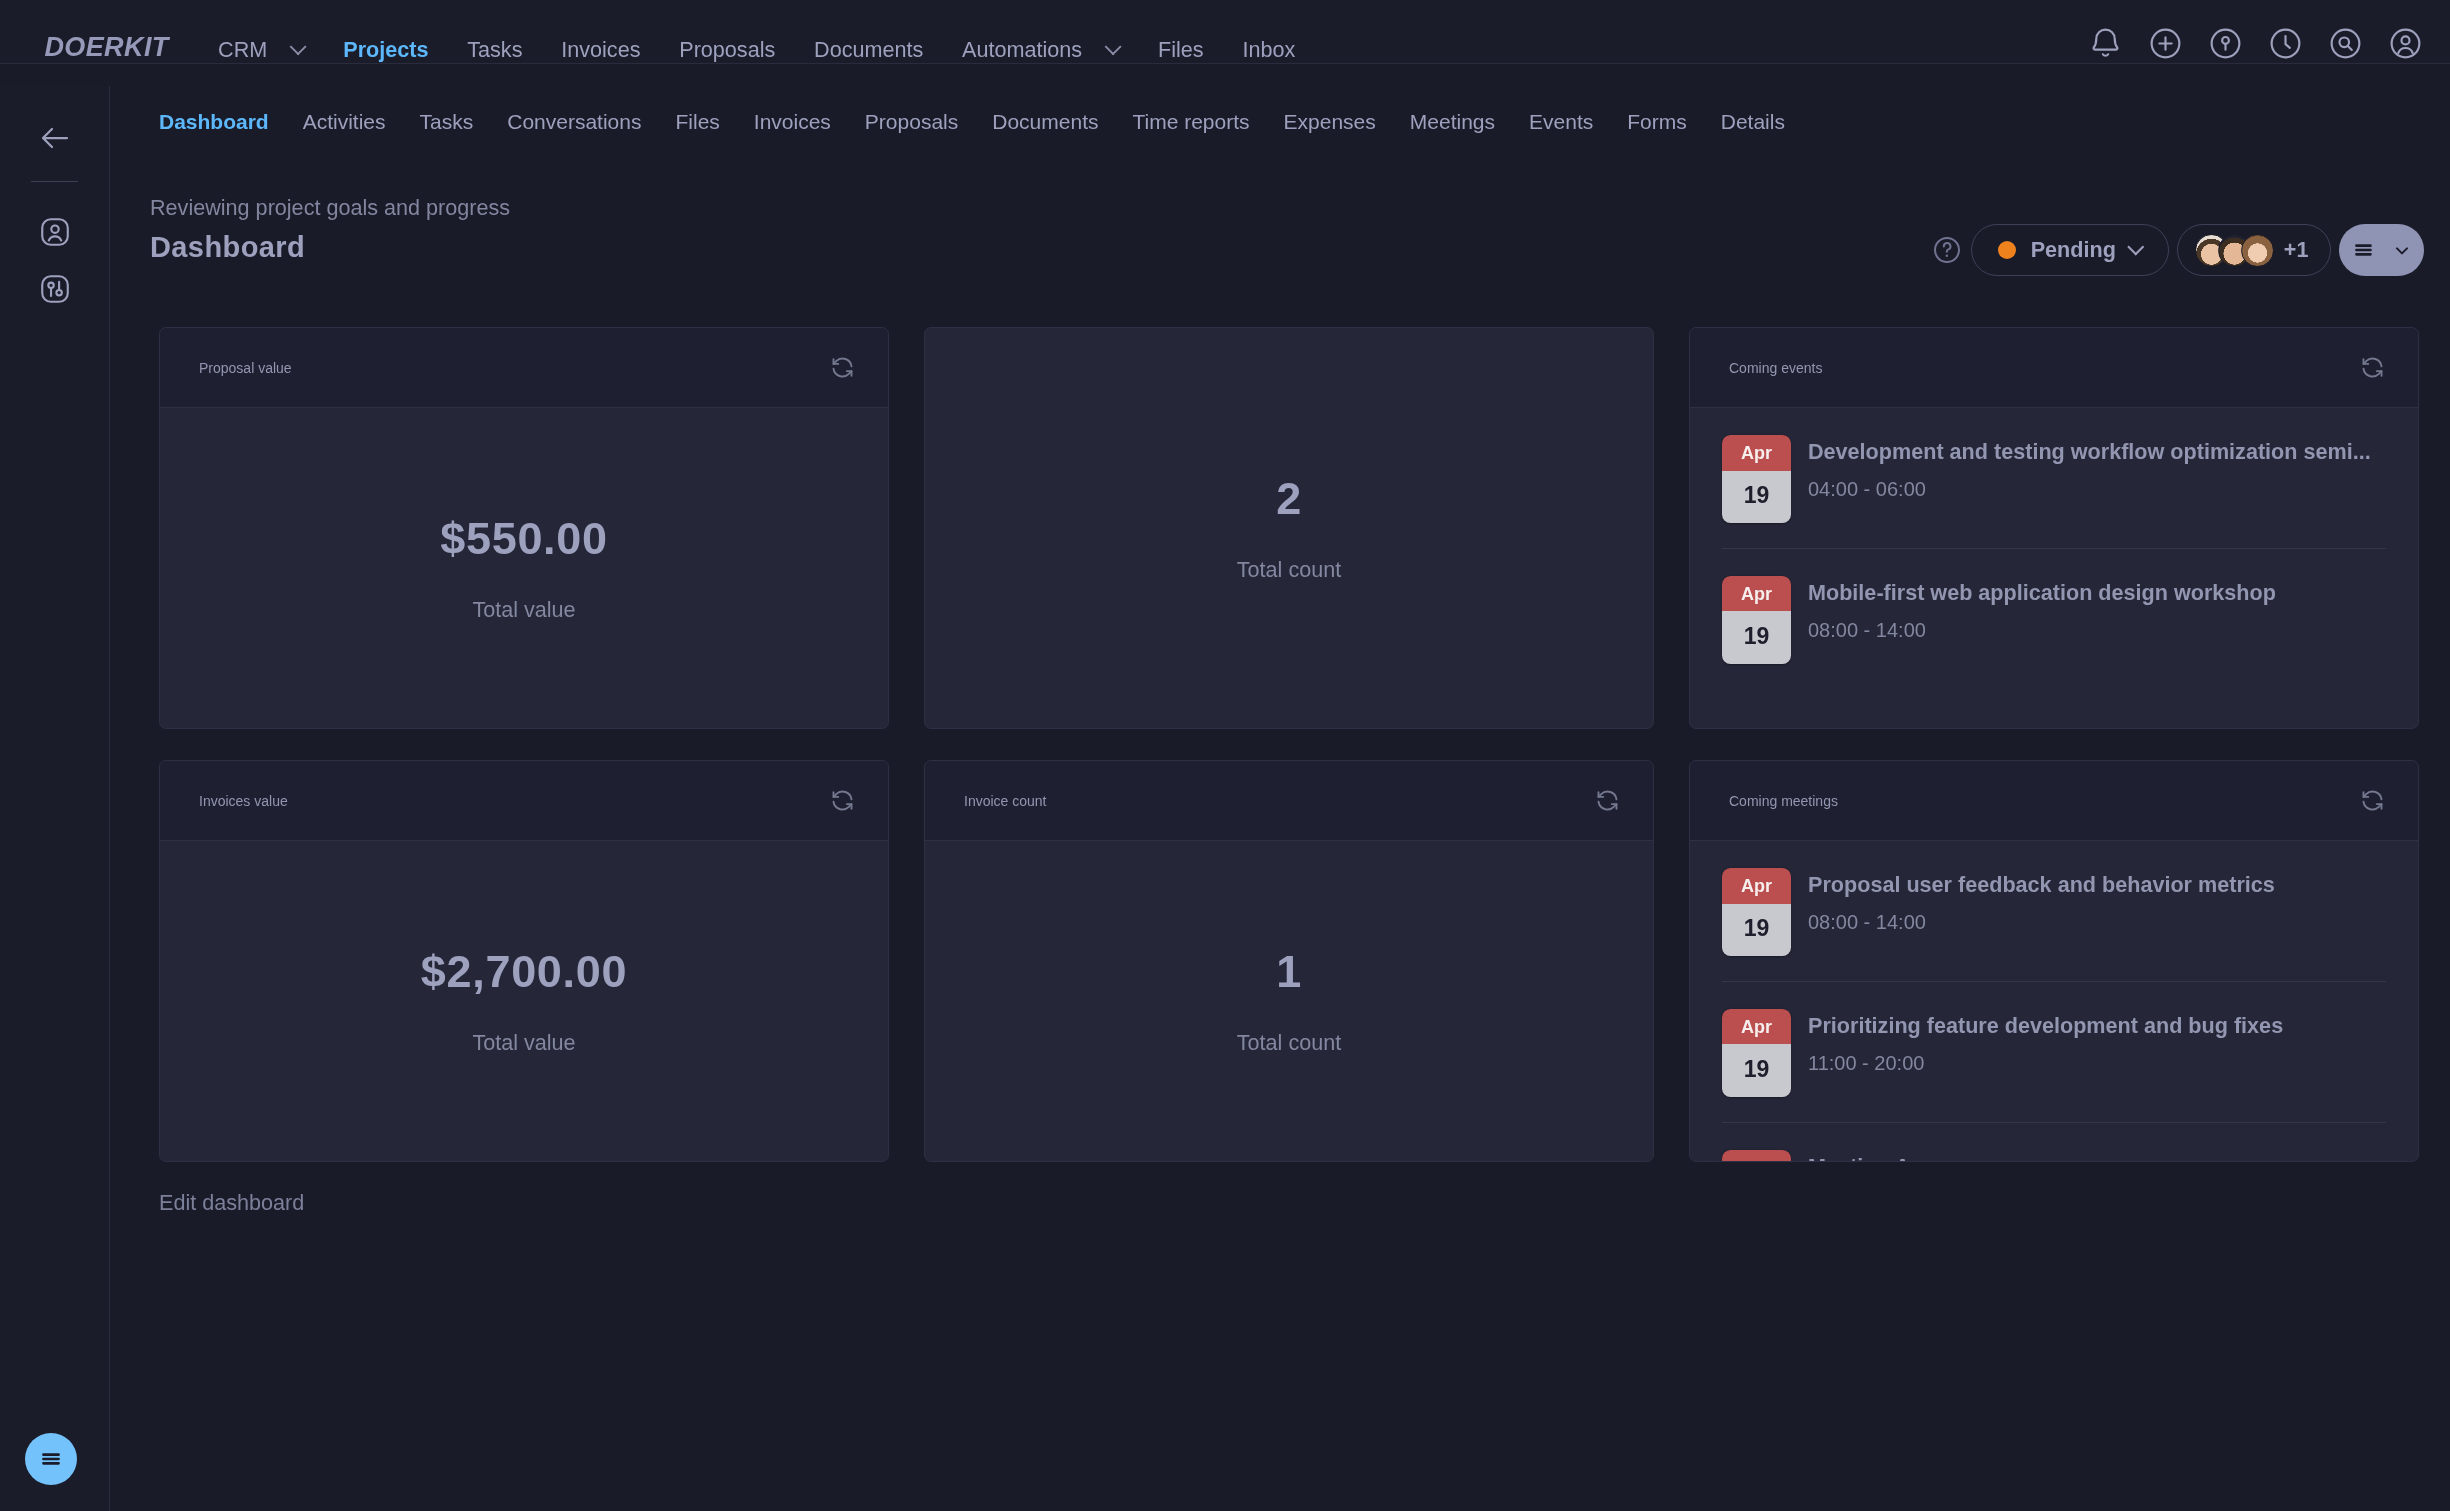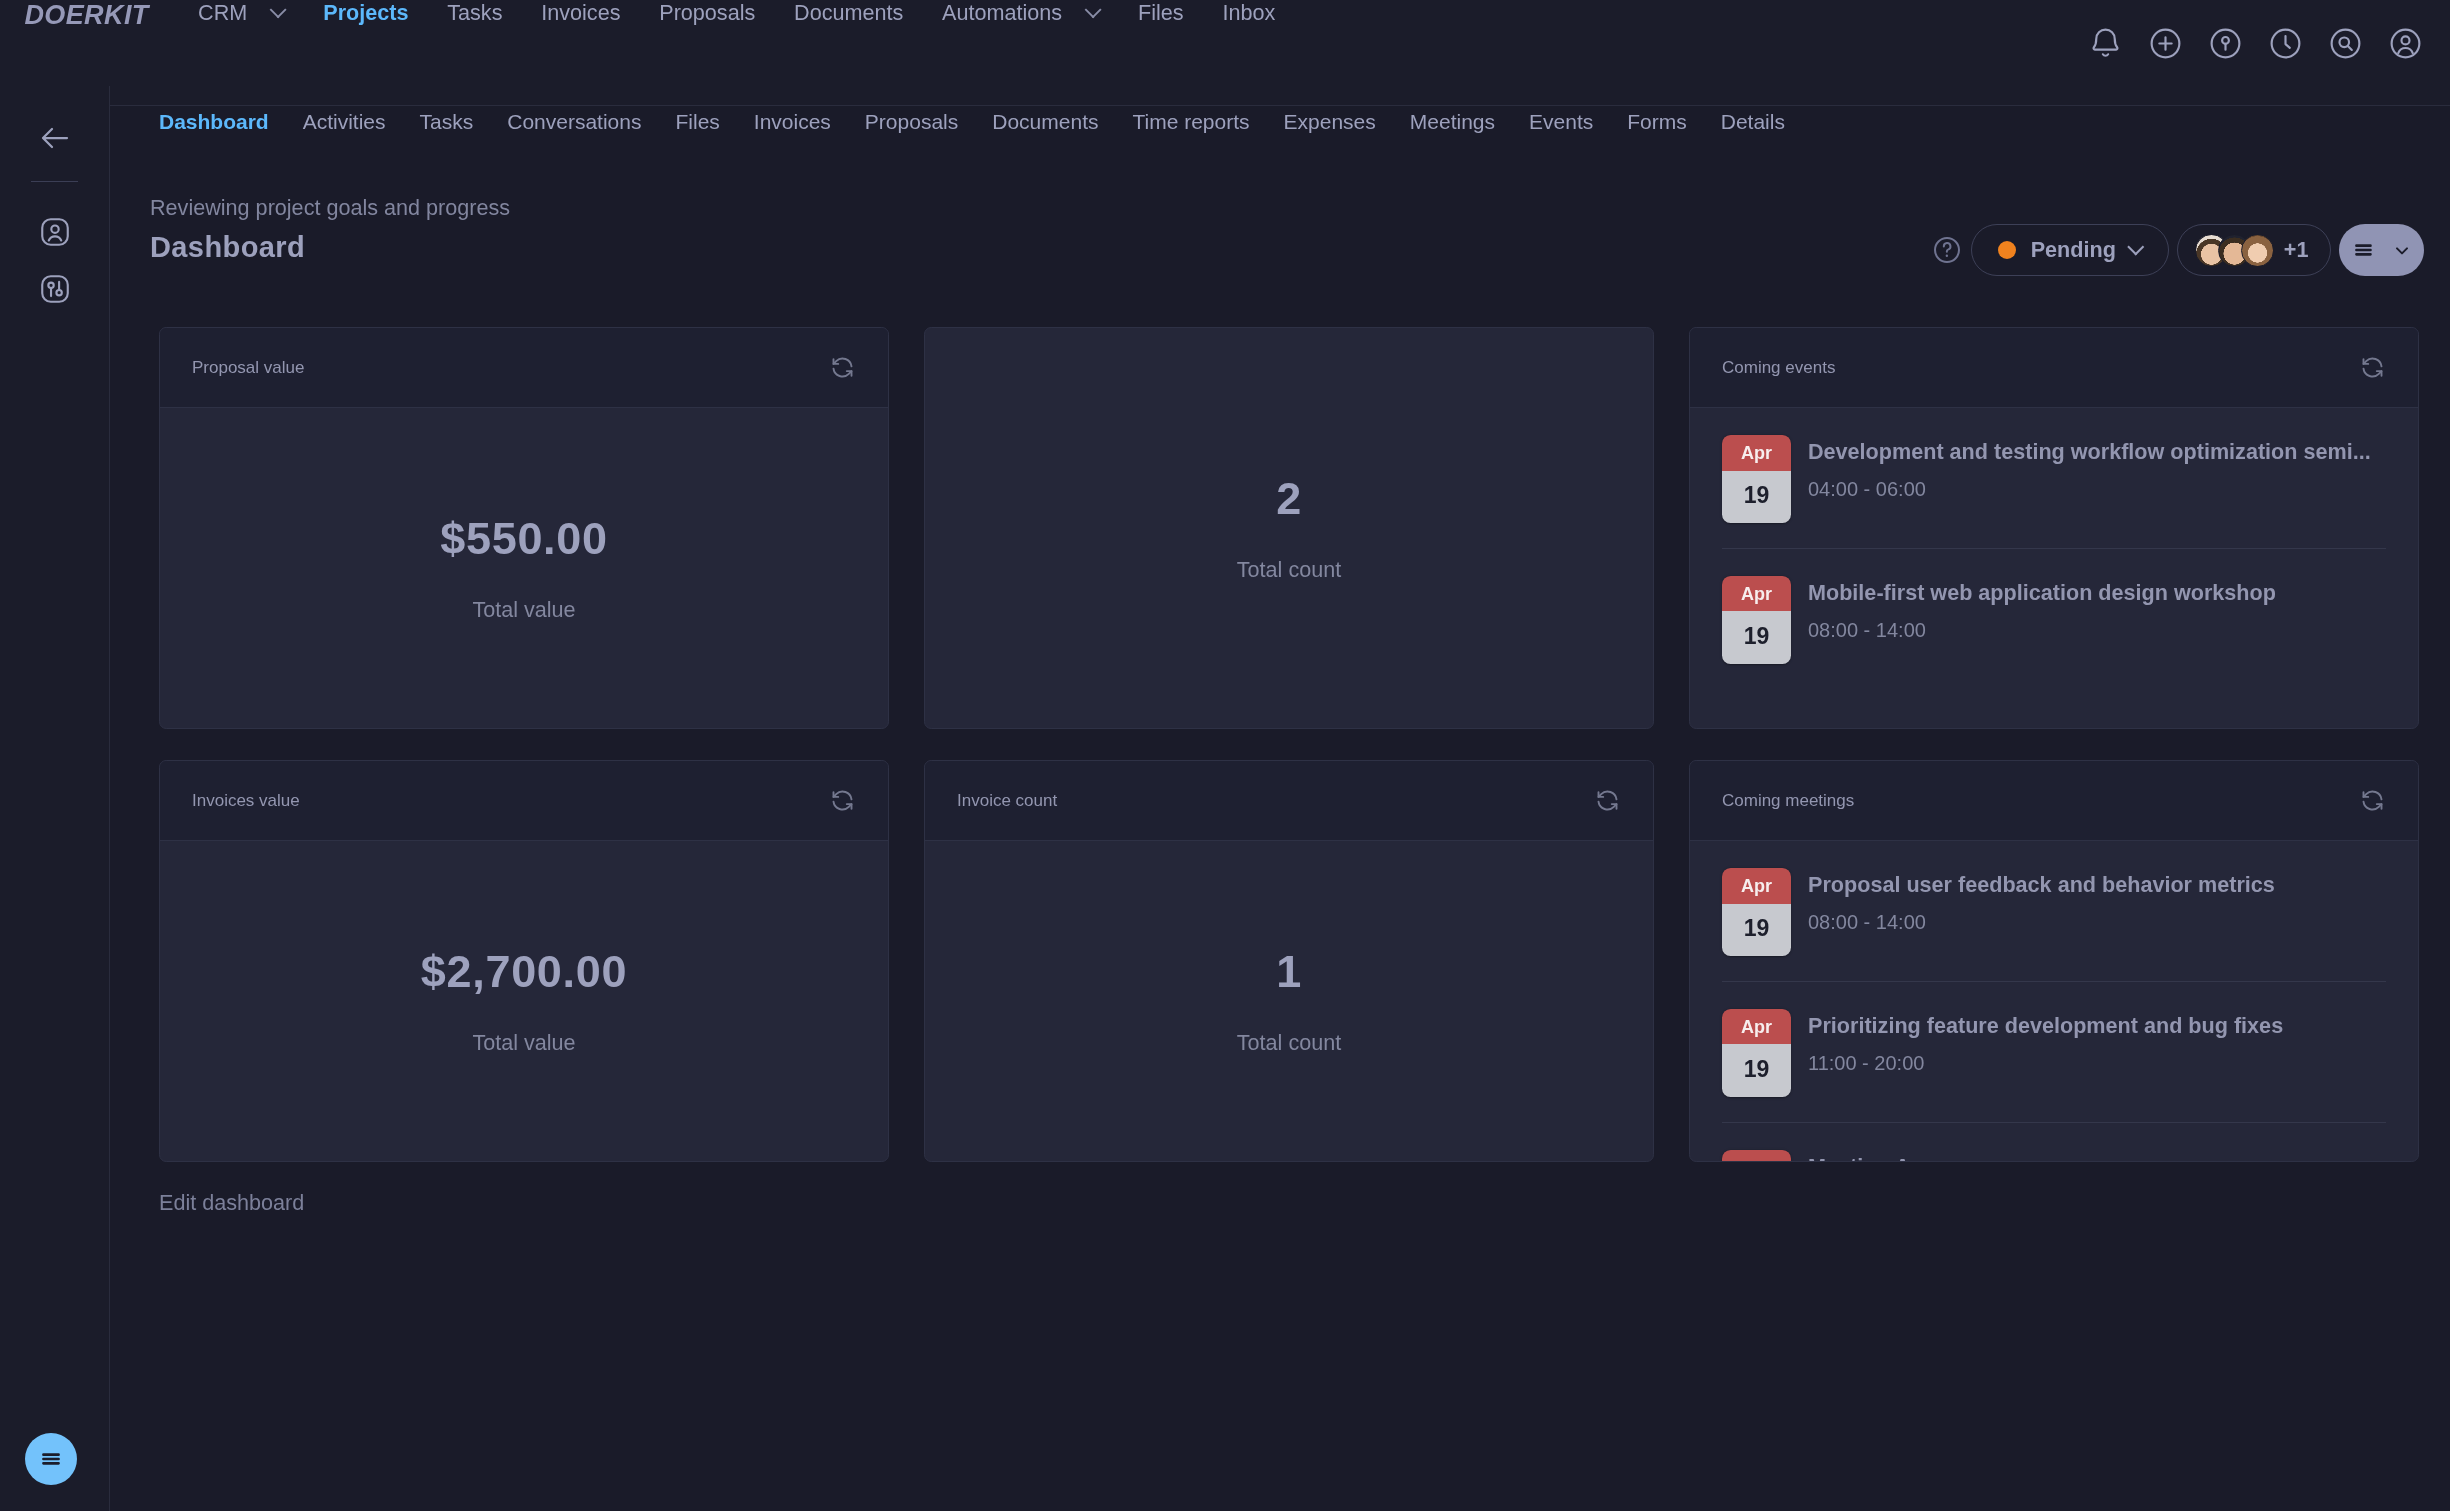--- a/index.html
+++ b/index.html
@@ -7,24 +7,24 @@
   html, body {
     width: 2450px; height: 1512px;
     background: #1a1b29;
     font-family: "Liberation Sans", sans-serif;
     overflow: hidden;
   }
 
   
   .topbar {
     position: absolute; top: 0; left: 0;
-    width: 2450px; height: 106px;
+    width: 2450px; height: 64px;
     background: #1b1c2a;
     border-bottom: 0.7px solid #2a2c3d;
-    display: flex; align-items: flex-start;
+    display: flex; align-items: flex-end; padding-left: 20px;
   }
   .brand {
     margin-left: 24.4px;
     font-size: 27px;
     font-weight: 700;
     font-style: italic;
     letter-spacing: 0.4px;
     color: #9699b8;
     font-family: "Liberation Sans", sans-serif;
   }
@@ -161,21 +161,21 @@
     height: 402px;
     display: flex; flex-direction: column;
   }
   .card-head {
     height: 80px; flex: 0 0 80px;
     background: #1e2031;
     border-bottom: 0.7px solid #2e3145;
     display: flex; align-items: center; justify-content: space-between;
     padding: 0 32px;
   }
-  .card-title { font-size: 17px; color: #9396b0; }
+  .card-title { font-size: 14px; color: #9396b0; margin-left: 7px; }
   .refresh-icon { width: 27px; height: 27px; color: #74788f; cursor: pointer; }
   .refresh-icon svg { width: 100%; height: 100%; }
   .card-body { flex: 1; position: relative; overflow: hidden; }
 
   .stat-wrap {
     height: 100%;
     display: flex; flex-direction: column;
     align-items: center; justify-content: center;
   }
   .stat-value { font-size: 45px; font-weight: 700; color: #9da1bd; letter-spacing: 0.7px; }

